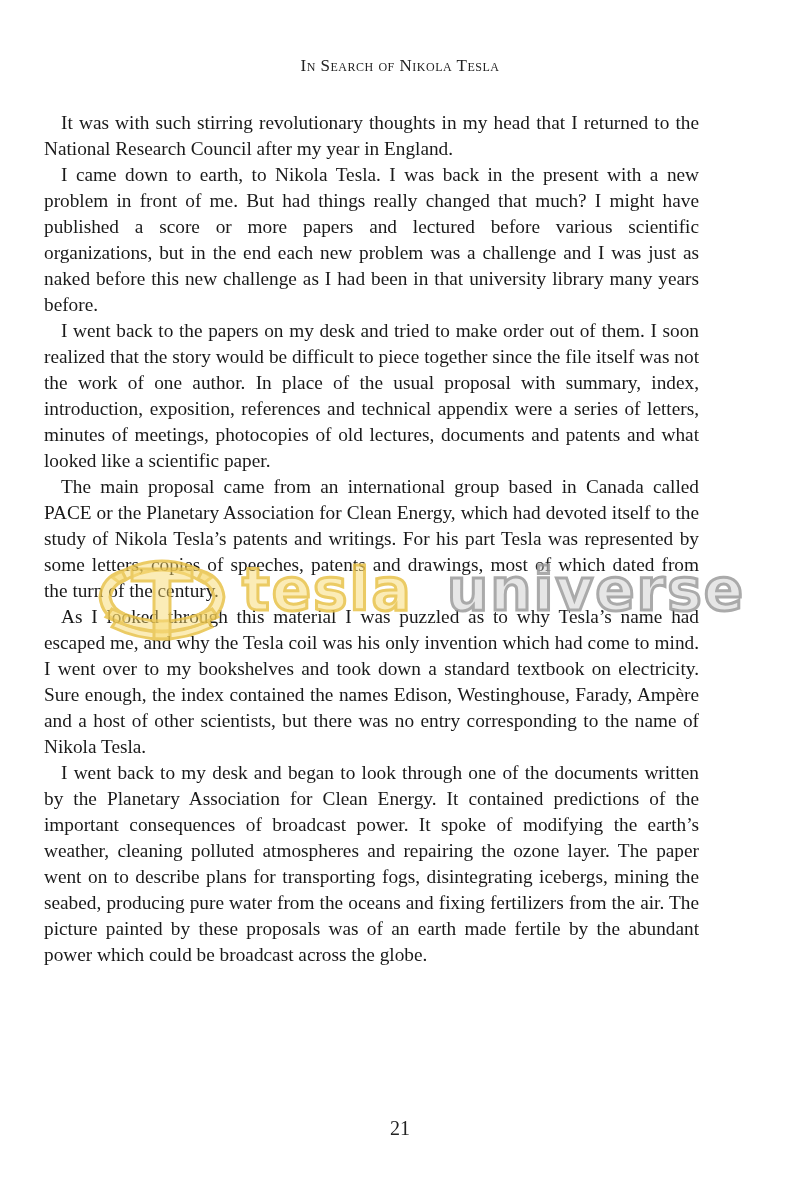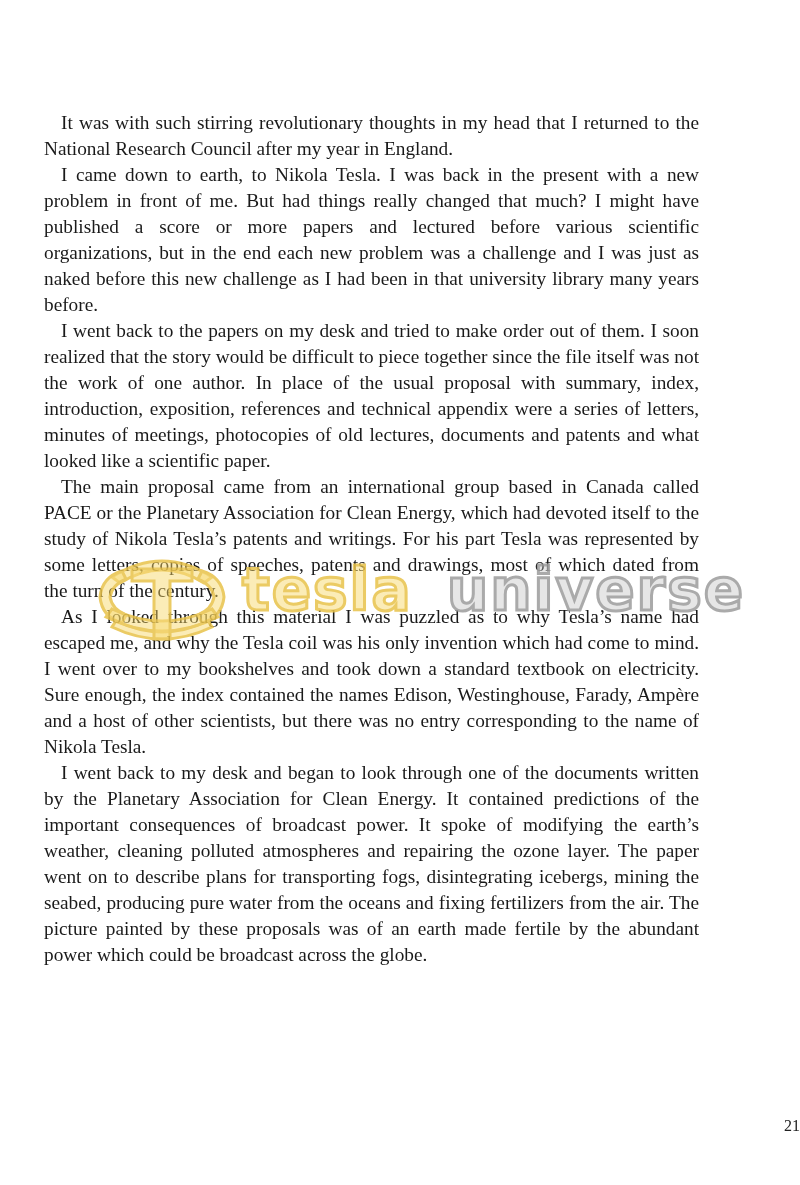--- a/index.html
+++ b/index.html
@@ -43,22 +43,22 @@
     }
     .body-text p {
       margin: 0;
       text-indent: 17px;
     }
     .folio {
       position: absolute;
       top: 1117px;
       left: 0;
       width: 800px;
-      text-align: right;
-      font-size: 16px;
+      text-align: center;
+      font-size: 20px;
       color: #222;
     }
     
     .watermark {
       position: absolute;
       left: 92px;
       top: 547px;
       width: 630px;
       height: 100px;
       pointer-events: none;
@@ -88,20 +88,21 @@
       left: 355px;
       -webkit-text-stroke-color: #9c9c9c;
       color: rgba(190, 190, 190, 0.45);
     }
   </style>
 </head>
 <body>
 
 <div class="page">
 
+  <div class="running-head">In Search of Nikola Tesla</div>
 
   <div class="body-text">
     <p>It was with such stirring revolutionary thoughts in my head that I returned to the National Research Council after my year in England.</p>
     <p>I came down to earth, to Nikola Tesla. I was back in the present with a new problem in front of me. But had things really changed that much? I might have published a score or more papers and lectured before various scientific organizations, but in the end each new problem was a challenge and I was just as naked before this new challenge as I had been in that uni­versity library many years before.</p>
     <p>I went back to the papers on my desk and tried to make order out of them. I soon realized that the story would be difficult to piece together since the file itself was not the work of one author. In place of the usual proposal with summary, index, introduction, exposition, references and technical appendix were a series of letters, minutes of meetings, photo­copies of old lectures, documents and patents and what looked like a sci­entific paper.</p>
     <p>The main proposal came from an international group based in Canada called PACE or the Planetary Association for Clean Energy, which had devoted itself to the study of Nikola Tesla’s patents and writings. For his part Tesla was represented by some letters, copies of speeches, patents and drawings, most of which dated from the turn of the century.</p>
     <p>As I looked through this material I was puzzled as to why Tesla’s name had escaped me, and why the Tesla coil was his only invention which had come to mind. I went over to my bookshelves and took down a standard textbook on electricity. Sure enough, the index contained the names Edison, Westinghouse, Farady, Ampère and a host of other scientists, but there was no entry corresponding to the name of Nikola Tesla.</p>
     <p>I went back to my desk and began to look through one of the documents written by the Planetary Association for Clean Energy. It contained pre­dictions of the important consequences of broadcast power. It spoke of modifying the earth’s weather, cleaning polluted atmospheres and repair­ing the ozone layer. The paper went on to describe plans for transporting fogs, disintegrating icebergs, mining the seabed, producing pure water from the oceans and fixing fertilizers from the air. The picture painted by these proposals was of an earth made fertile by the abundant power which could be broadcast across the globe.</p>
   </div>
 

